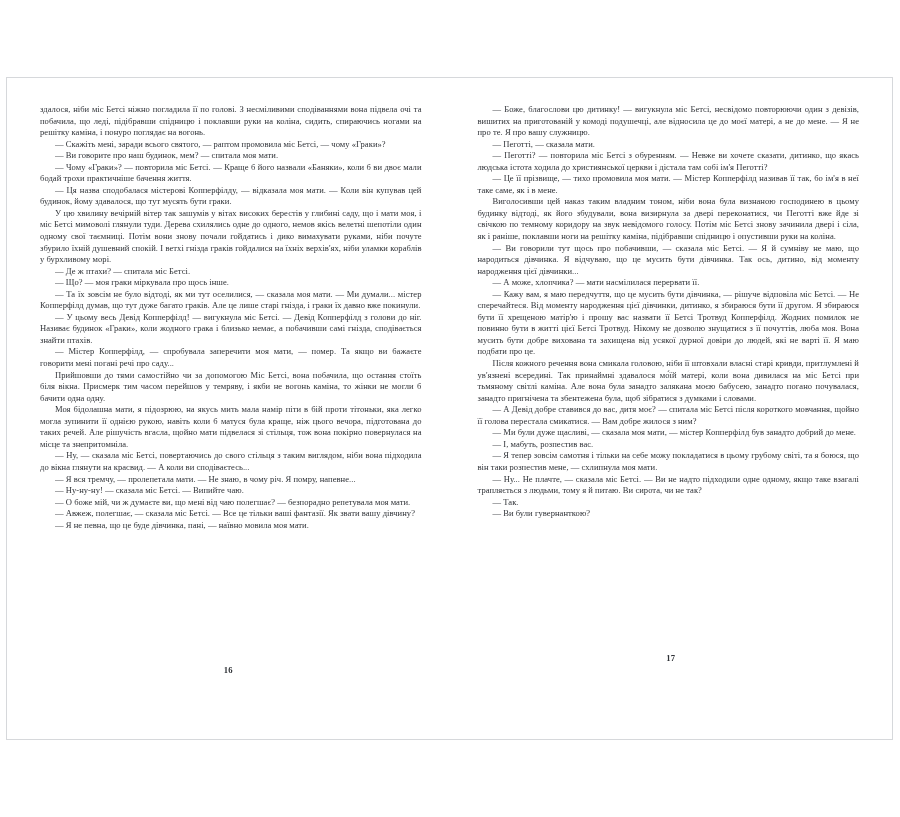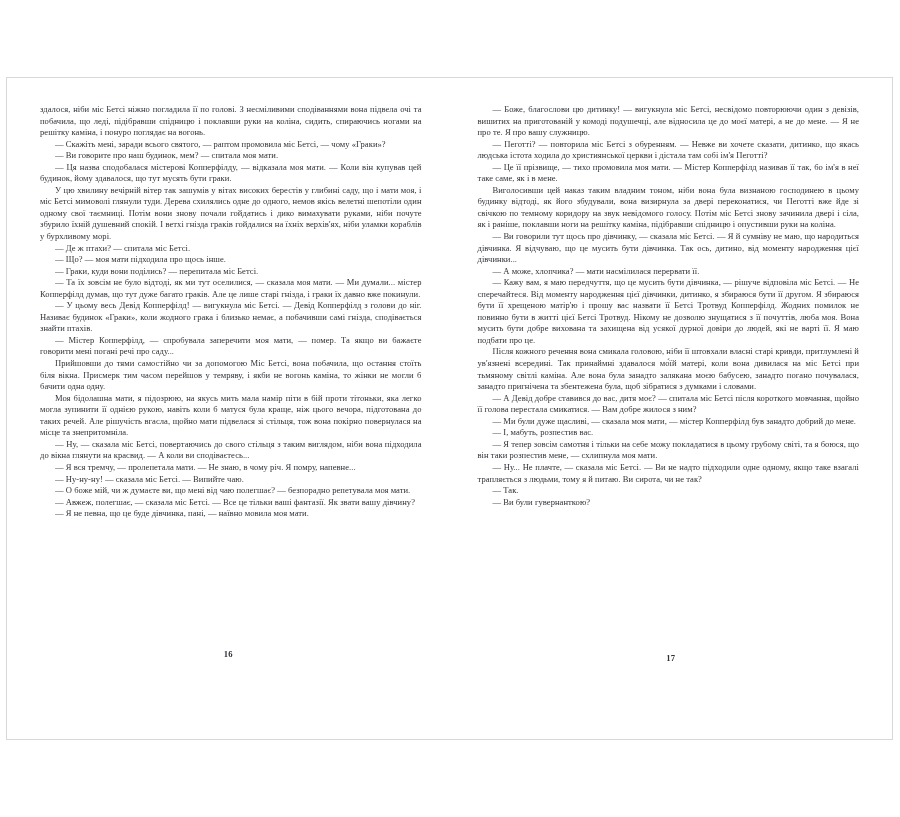--- a/index.html
+++ b/index.html
@@ -57,60 +57,61 @@
     left: 0;
     right: 0;
     bottom: 74px;
     text-align: center;
     font-size: 8.6px;
     font-weight: bold;
     color: #2e3136;
     letter-spacing: 0.02em;
   }
 
-  .page-left .page-number  { bottom: 80px; }
+  .page-left .page-number  { bottom: 64px; }
   .page-right .page-number { bottom: 76px; text-align: center; }
 </style>
 </head>
 <body>
 
 <div id="book-spread">
 
   <div class="page page-left">
     <div class="text-block">
       <p class="noindent">здалося, ніби міс Бетсі ніжно погладила її по голові. З несміливими сподіваннями вона підвела очі та побачила, що леді, підібравши спідницю і поклавши руки на коліна, сидить, спираючись ногами на решітку каміна, і понуро поглядає на вогонь.</p>
       <p>— Скажіть мені, заради всього святого, — раптом промовила міс Бетсі, — чому «Граки»?</p>
       <p>— Ви говорите про наш будинок, мем? — спитала моя мати.</p>
+      <p>— Чому «Граки»? — повторила міс Бетсі. — Краще б його назвали «Баняки», коли б ви двоє мали бодай трохи практичніше бачення життя.</p>
       <p>— Ця назва сподобалася містерові Копперфілду, — відказала моя мати. — Коли він купував цей будинок, йому здавалося, що тут мусять бути граки.</p>
       <p>У цю хвилину вечірній вітер так зашумів у вітах високих берестів у глибині саду, що і мати моя, і міс Бетсі мимоволі глянули туди. Дерева схилялись одне до одного, немов якісь велетні шепотіли один одному свої таємниці. Потім вони знову почали гойдатись і дико вимахувати руками, ніби почуте збурило їхній душевний спокій. І ветхі гнізда граків гойдалися на їхніх верхів'ях, ніби уламки кораблів у бурхливому морі.</p>
       <p>— Де ж птахи? — спитала міс Бетсі.</p>
-      <p>— Що? — моя мати підходила про щось інше.</p>
-      <p>— Граки, куди вони поділись? — перепитала міс Бетсі.</p>
+      <p>— Що? — моя граки міркувала про щось інше.</p>
       <p>— Та їх зовсім не було відтоді, як ми тут оселилися, — сказала моя мати. — Ми думали... містер Копперфілд думав, що тут дуже багато граків. Але це лише старі гнізда, і граки їх давно вже покинули.</p>
       <p>— У цьому весь Девід Копперфілд! — вигукнула міс Бетсі. — Девід Копперфілд з голови до ніг. Називає будинок «Граки», коли жодного грака і близько немає, а побачивши самі гнізда, сподівається знайти птахів.</p>
       <p>— Містер Копперфілд, — спробувала заперечити моя мати, — помер. Та якщо ви бажаєте говорити мені погані речі про саду...</p>
       <p>Прийшовши до тями самостійно чи за допомогою Міс Бетсі, вона побачила, що остання стоїть біля вікна. Присмерк тим часом перейшов у темряву, і якби не вогонь каміна, то жінки не могли б бачити одна одну.</p>
       <p>Моя бідолашна мати, я підозрюю, на якусь мить мала намір піти в бій проти тітоньки, яка легко могла зупинити її однією рукою, навіть коли б матуся була краще, ніж цього вечора, підготована до таких речей. Але рішучість вгасла, щойно мати підвелася зі стільця, тож вона покірно повернулася на місце та знепритомніла.</p>
       <p>— Ну, — сказала міс Бетсі, повертаючись до свого стільця з таким виглядом, ніби вона підходила до вікна глянути на красвид. — А коли ви сподіваєтесь...</p>
       <p>— Я вся тремчу, — пролепетала мати. — Не знаю, в чому річ. Я помру, напевне...</p>
       <p>— Ну-ну-ну! — сказала міс Бетсі. — Випийте чаю.</p>
       <p>— О боже мій, чи ж думаєте ви, що мені від чаю полегшає? — безпорадно репетувала моя мати.</p>
       <p>— Авжеж, полегшає, — сказала міс Бетсі. — Все це тільки ваші фантазії. Як звати вашу дівчину?</p>
       <p>— Я не певна, що це буде дівчинка, пані, — наївно мовила моя мати.</p>
     </div>
     <div class="page-number">16</div>
   </div>
 
   <div class="page page-right">
     <div class="text-block">
       <p>— Боже, благослови цю дитинку! — вигукнула міс Бетсі, несвідомо повторюючи один з девізів, вишитих на приготованій у комоді подушечці, але відносила це до моєї матері, а не до мене. — Я не про те. Я про вашу служницю.</p>
+      <p>— Пеготті, — сказала мати.</p>
       <p>— Пеготті? — повторила міс Бетсі з обуренням. — Невже ви хочете сказати, дитинко, що якась людська істота ходила до християнської церкви і дістала там собі ім'я Пеготті?</p>
       <p>— Це її прізвище, — тихо промовила моя мати. — Містер Копперфілд називав її так, бо ім'я в неї таке саме, як і в мене.</p>
       <p>Виголосивши цей наказ таким владним тоном, ніби вона була визнаною господинею в цьому будинку відтоді, як його збудували, вона визирнула за двері переконатися, чи Пеготті вже йде зі свічкою по темному коридору на звук невідомого голосу. Потім міс Бетсі знову зачинила двері і сіла, як і раніше, поклавши ноги на решітку каміна, підібравши спідницю і опустивши руки на коліна.</p>
-      <p>— Ви говорили тут щось про дівчинку, — сказала міс Бетсі. — Я й сумніву не маю, що народиться дівчинка. Я відчуваю, що це мусить бути дівчинка. Так ось, дитино, від моменту народження цієї дівчинки...</p>
+      <p>— Ви говорили тут щось про побачивши, — сказала міс Бетсі. — Я й сумніву не маю, що народиться дівчинка. Я відчуваю, що це мусить бути дівчинка. Так ось, дитино, від моменту народження цієї дівчинки...</p>
       <p>— А може, хлопчика? — мати насмілилася перервати її.</p>
       <p>— Кажу вам, я маю передчуття, що це мусить бути дівчинка, — рішуче відповіла міс Бетсі. — Не сперечайтеся. Від моменту народження цієї дівчинки, дитинко, я збираюся бути її другом. Я збираюся бути її хрещеною матір'ю і прошу вас назвати її Бетсі Тротвуд Копперфілд. Жодних помилок не повинно бути в житті цієї Бетсі Тротвуд. Нікому не дозволю знущатися з її почуттів, люба моя. Вона мусить бути добре вихована та захищена від усякої дурної довіри до людей, які не варті її. Я маю подбати про це.</p>
       <p>Після кожного речення вона смикала головою, ніби її штовхали власні старі кривди, притлумлені й ув'язнені всередині. Так принаймні здавалося мо́їй матері, коли вона дивилася на міс Бетсі при тьмяному світлі каміна. Але вона була занадто залякана моєю бабусею, занадто погано почувалася, занадто пригнічена та збентежена була, щоб зібратися з думками і словами.</p>
       <p>— А Девід добре ставився до вас, дитя моє? — спитала міс Бетсі після короткого мовчання, щойно її голова перестала смикатися. — Вам добре жилося з ним?</p>
       <p>— Ми були дуже щасливі, — сказала моя мати, — містер Копперфілд був занадто добрий до мене.</p>
       <p>— І, мабуть, розпестив вас.</p>
       <p>— Я тепер зовсім самотня і тільки на себе можу покладатися в цьому грубому світі, та я боюся, що він таки розпестив мене, — схлипнула моя мати.</p>
       <p>— Ну... Не плачте, — сказала міс Бетсі. — Ви не надто підходили одне одному, якщо таке взагалі трапляється з людьми, тому я й питаю. Ви сирота, чи не так?</p>
       <p>— Так.</p>
       <p>— Ви були гувернанткою?</p>

